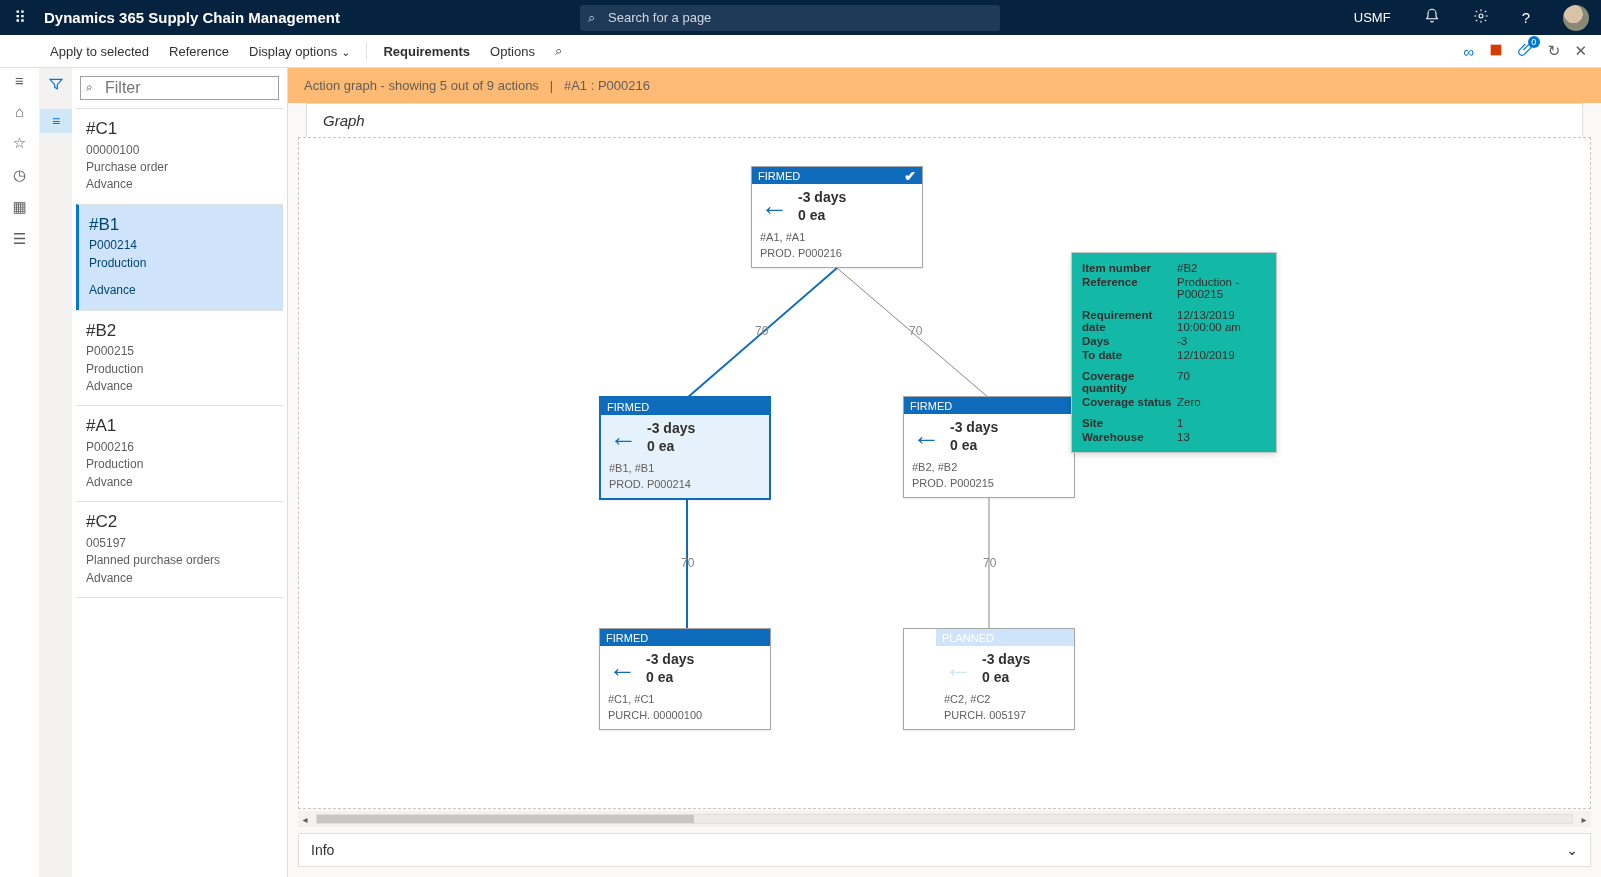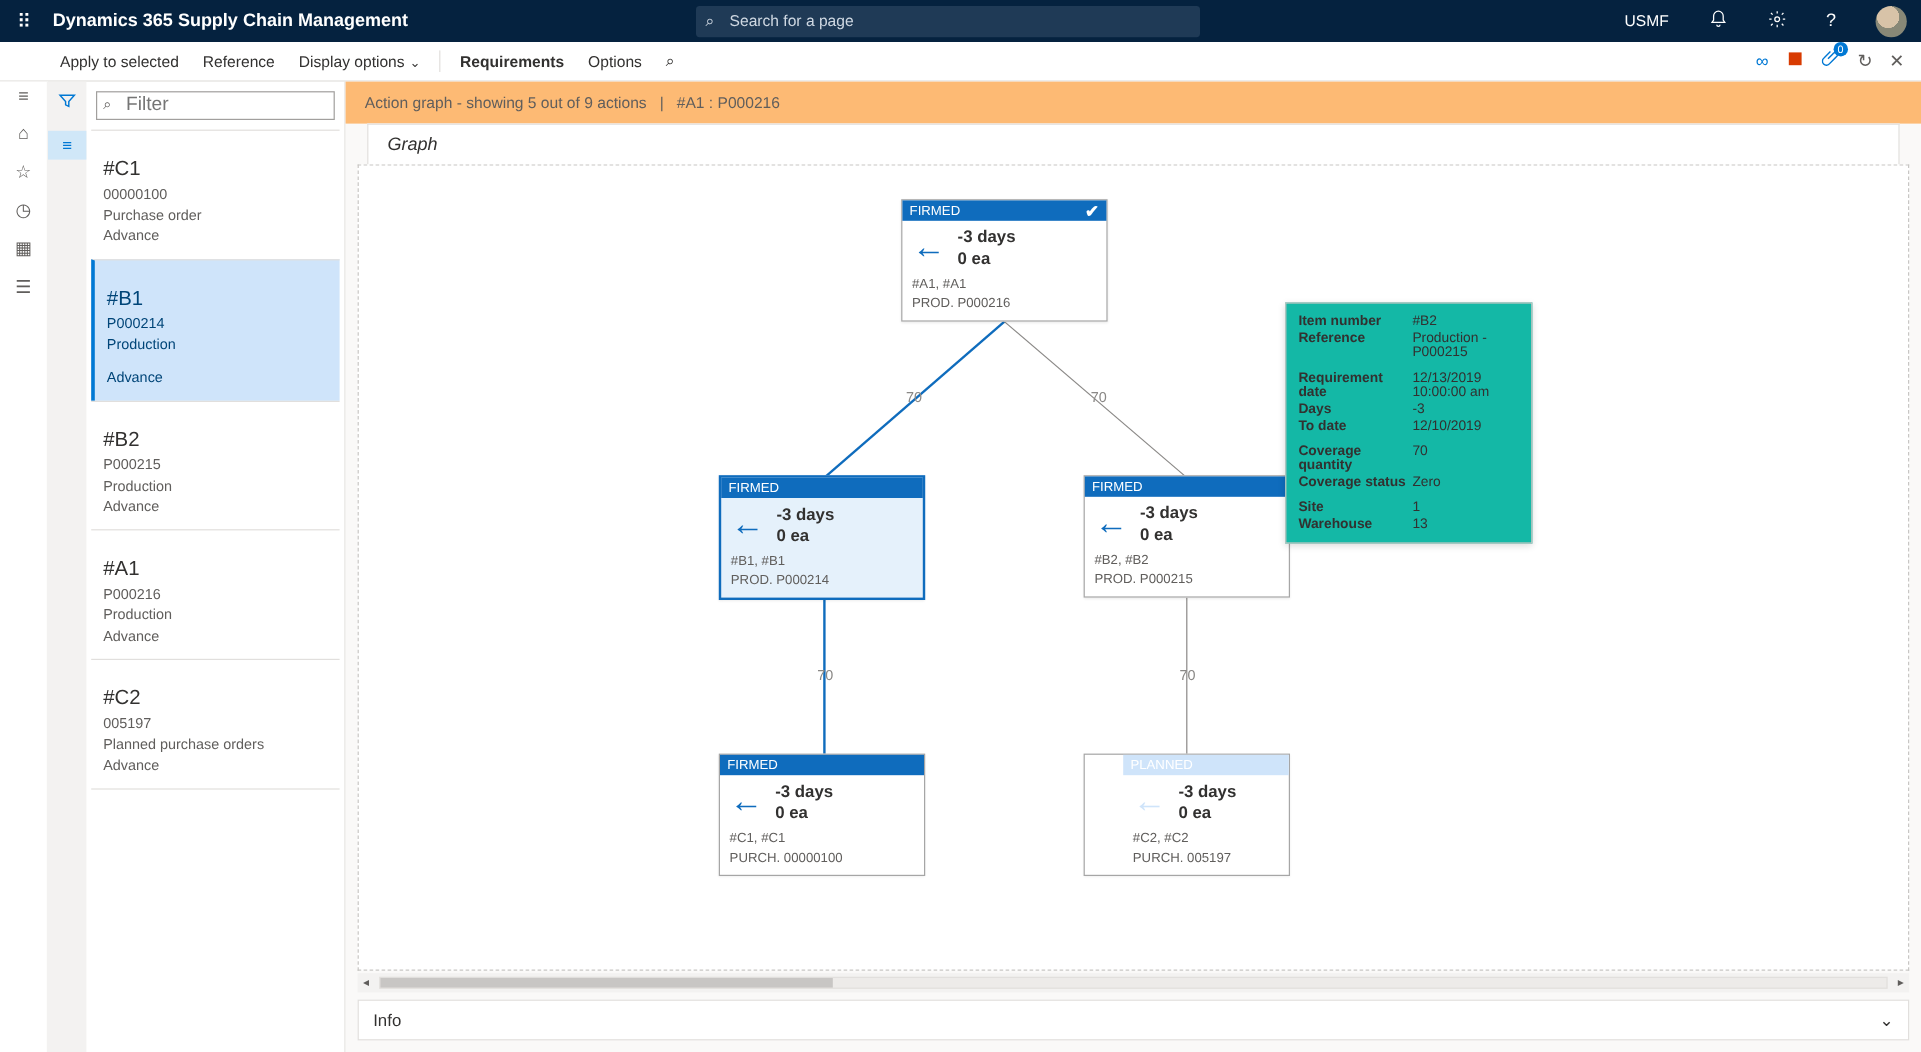--- a/index.html
+++ b/index.html
@@ -41,21 +41,21 @@
   .filtercol { width: 32px; background: #f3f2f1; display: flex; flex-direction: column; align-items: center; padding-top: 8px; gap: 14px; color: #0078d4; font-size: 14px; }
   .filtercol .active { background: #d0e7f8; width: 100%; text-align: center; padding: 4px 0; color:#0078d4;}
   .filtercol span { cursor: pointer; }
 
   
   .listpanel { width: 216px; border-right: 1px solid #e1dfdd; padding: 8px 4px 0 4px; overflow-y: auto; }
   .filter-input-wrap { position: relative; margin: 0 4px 8px 4px; }
   .filter-input { width: 100%; height: 24px; border: 1px solid #a19f9d; padding-left: 24px; font-size: 16px; }
   .filter-input-icon { position: absolute; left: 6px; top: 4px; font-size: 12px; color: #605e5c; }
 
-  .list-item { padding: 20px 10px 10px 10px; border-top: 1px solid #e1dfdd; cursor: pointer; font-size: 12px; line-height: 1.45; }
+  .list-item { padding: 8px 10px 10px 10px; border-top: 1px solid #e1dfdd; cursor: pointer; font-size: 12px; line-height: 1.45; }
   .list-item:first-of-type { border-top: 1px solid #e1dfdd; }
   .list-item .title { font-size: 17px; font-weight: 400; color: #323130; }
   .list-item .sub { color: #605e5c; font-size: 12px; }
   .list-item.selected { background: #cfe4fa; border-left: 3px solid #0078d4; }
   .list-item.selected .title { color: #004578; }
   .list-item.selected .sub { color: #004578; }
   .listpanel .end-border { border-top: 1px solid #e1dfdd; }
 
   
   .content { flex: 1; display: flex; flex-direction: column; background: #faf9f8; }

